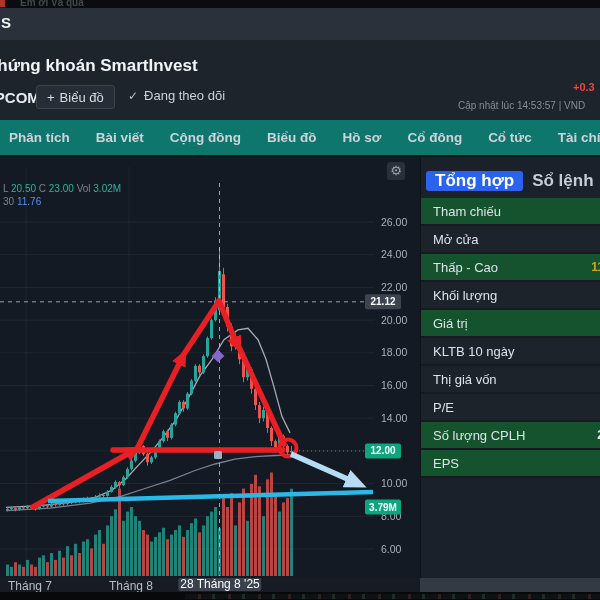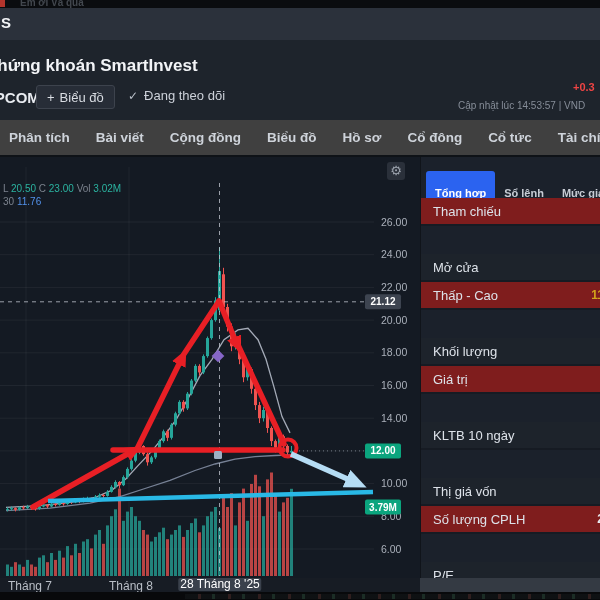--- a/index.html
+++ b/index.html
@@ -17,21 +17,21 @@
   .header{left:0;top:40px;width:600px;height:80px;background:#1e242c;overflow:hidden;}
   .company{left:-15px;top:16px;color:#f2f4f7;font-size:17px;font-weight:bold;white-space:nowrap;}
   .exchange{left:-16px;top:49px;color:#e8ebf0;font-size:15px;font-weight:600;}
   .chart-btn{left:36px;top:45px;height:22px;padding:0 10px;display:flex;align-items:center;gap:5px;
     background:#272d37;border:1px solid #3d434d;border-radius:3px;color:#d9dde3;font-size:13px;cursor:pointer;}
   .watch{left:128px;top:48px;display:flex;align-items:center;gap:6px;color:#ccd1d9;font-size:13px;cursor:pointer;}
   .check{color:#b9c0c9;font-size:12px;}
   .chg{left:573px;top:41px;color:#ef4444;font-size:11px;font-weight:bold;white-space:nowrap;}
   .updated{left:447px;top:60px;color:#868d98;font-size:10px;white-space:nowrap;margin-left:11px;}
   
-  .tabbar{left:0;top:120px;width:600px;height:37px;background:#404040;border-bottom:2px solid #0e1217;
+  .tabbar{left:0;top:120px;width:600px;height:37px;background:#0f766e;border-bottom:2px solid #0e1217;
     display:flex;align-items:center;box-sizing:border-box;}
   .nav-tab{padding:0 13px;color:#ced3da;font-size:13.5px;font-weight:600;white-space:nowrap;cursor:pointer;}
   .nav-tab:first-child{margin-left:-4px;}
   
   .main{left:0;top:157px;width:600px;height:443px;}
   .chart{left:0;top:0;width:420px;height:443px;background:#141a23;overflow:hidden;}
   svg{position:absolute;left:0;top:0;}
   #annotsvg{pointer-events:none;}
   .gear-btn{left:387px;top:5px;width:18px;height:18px;background:#2a303a;border-radius:3px;
     color:#9ba2ac;font-size:13px;line-height:18px;text-align:center;cursor:pointer;}
@@ -41,26 +41,26 @@
   .x-strip{left:0;top:421px;width:420px;height:14px;background:#171c24;color:#b9bec6;font-size:12px;}
   .x-lab{top:1px;white-space:nowrap;}
   .x-badge{background:#3a414c;color:#fff;border-radius:2px;padding:0 2px;top:0;height:13px;line-height:13px;}
   .panel-strip{left:420px;top:421px;width:180px;height:14px;background:#343a43;}
   .black-band{left:0;top:435px;width:600px;height:8px;background:#08090b;}
   .ticker-tape{left:185px;top:437px;width:415px;height:5px;opacity:.8;
     background:repeating-linear-gradient(90deg,#101315 0 13px,#3a2423 13px 16px,#101315 16px 27px,#20362c 27px 30px);}
   
   .panel{left:420px;top:0;width:180px;height:443px;background:#1b212b;border-left:1px solid #10141a;box-sizing:border-box;}
   .panel-tabs{position:absolute;left:5px;top:14px;display:flex;align-items:center;}
-  .p-tab{padding:16px 9px;font-size:11px;font-weight:600;color:#c7ccd4;border-radius:3px;cursor:pointer;white-space:nowrap;}
+  .p-tab{padding:0 9px;font-size:17px;font-weight:600;color:#c7ccd4;border-radius:3px;cursor:pointer;white-space:nowrap;}
   .p-tab.active{background:#2b63f0;color:#fff;}
   .rows{position:absolute;left:0;top:41px;width:180px;}
   .row{height:28px;border-bottom:2px solid #161b23;display:flex;align-items:center;
     padding-left:12px;box-sizing:border-box;font-size:13px;color:#dde2e9;cursor:default;}
-  .row.alt{background:#7f1d1d;} .row:not(.alt){background:#1d232b;margin-top:28px;}
+  .row.alt{background:#14532d;} .row:not(.alt){background:#1d232b;}
   .row .val{margin-left:auto;margin-right:-3px;font-weight:bold;font-size:12px;}
 </style>
 </head>
 <body>
 
 <div class="abs top-strip">
   <div class="abs notif-dot"></div>
   <div class="abs notif-text">Em ơi Và quà</div>
 </div>
 
@@ -415,26 +415,26 @@
         </div>
         <div class="row alt">
           <span>Giá trị</span>
         </div>
         <div class="row">
           <span>KLTB 10 ngày</span>
         </div>
         <div class="row">
           <span>Thị giá vốn</span>
         </div>
+        <div class="row">
+          <span>P/E</span>
+        </div>
         <div class="row alt">
           <span>Số lượng CPLH</span>
           <span class="val" style="color: rgb(232, 236, 241);">2</span>
-        </div>
-        <div class="row">
-          <span>P/E</span>
         </div>
         <div class="row alt">
           <span>EPS</span>
         </div>
       </div>
   </div>
 
   <div class="abs panel-strip"></div>
   <div class="abs black-band"></div>
   <div class="abs ticker-tape"></div>

